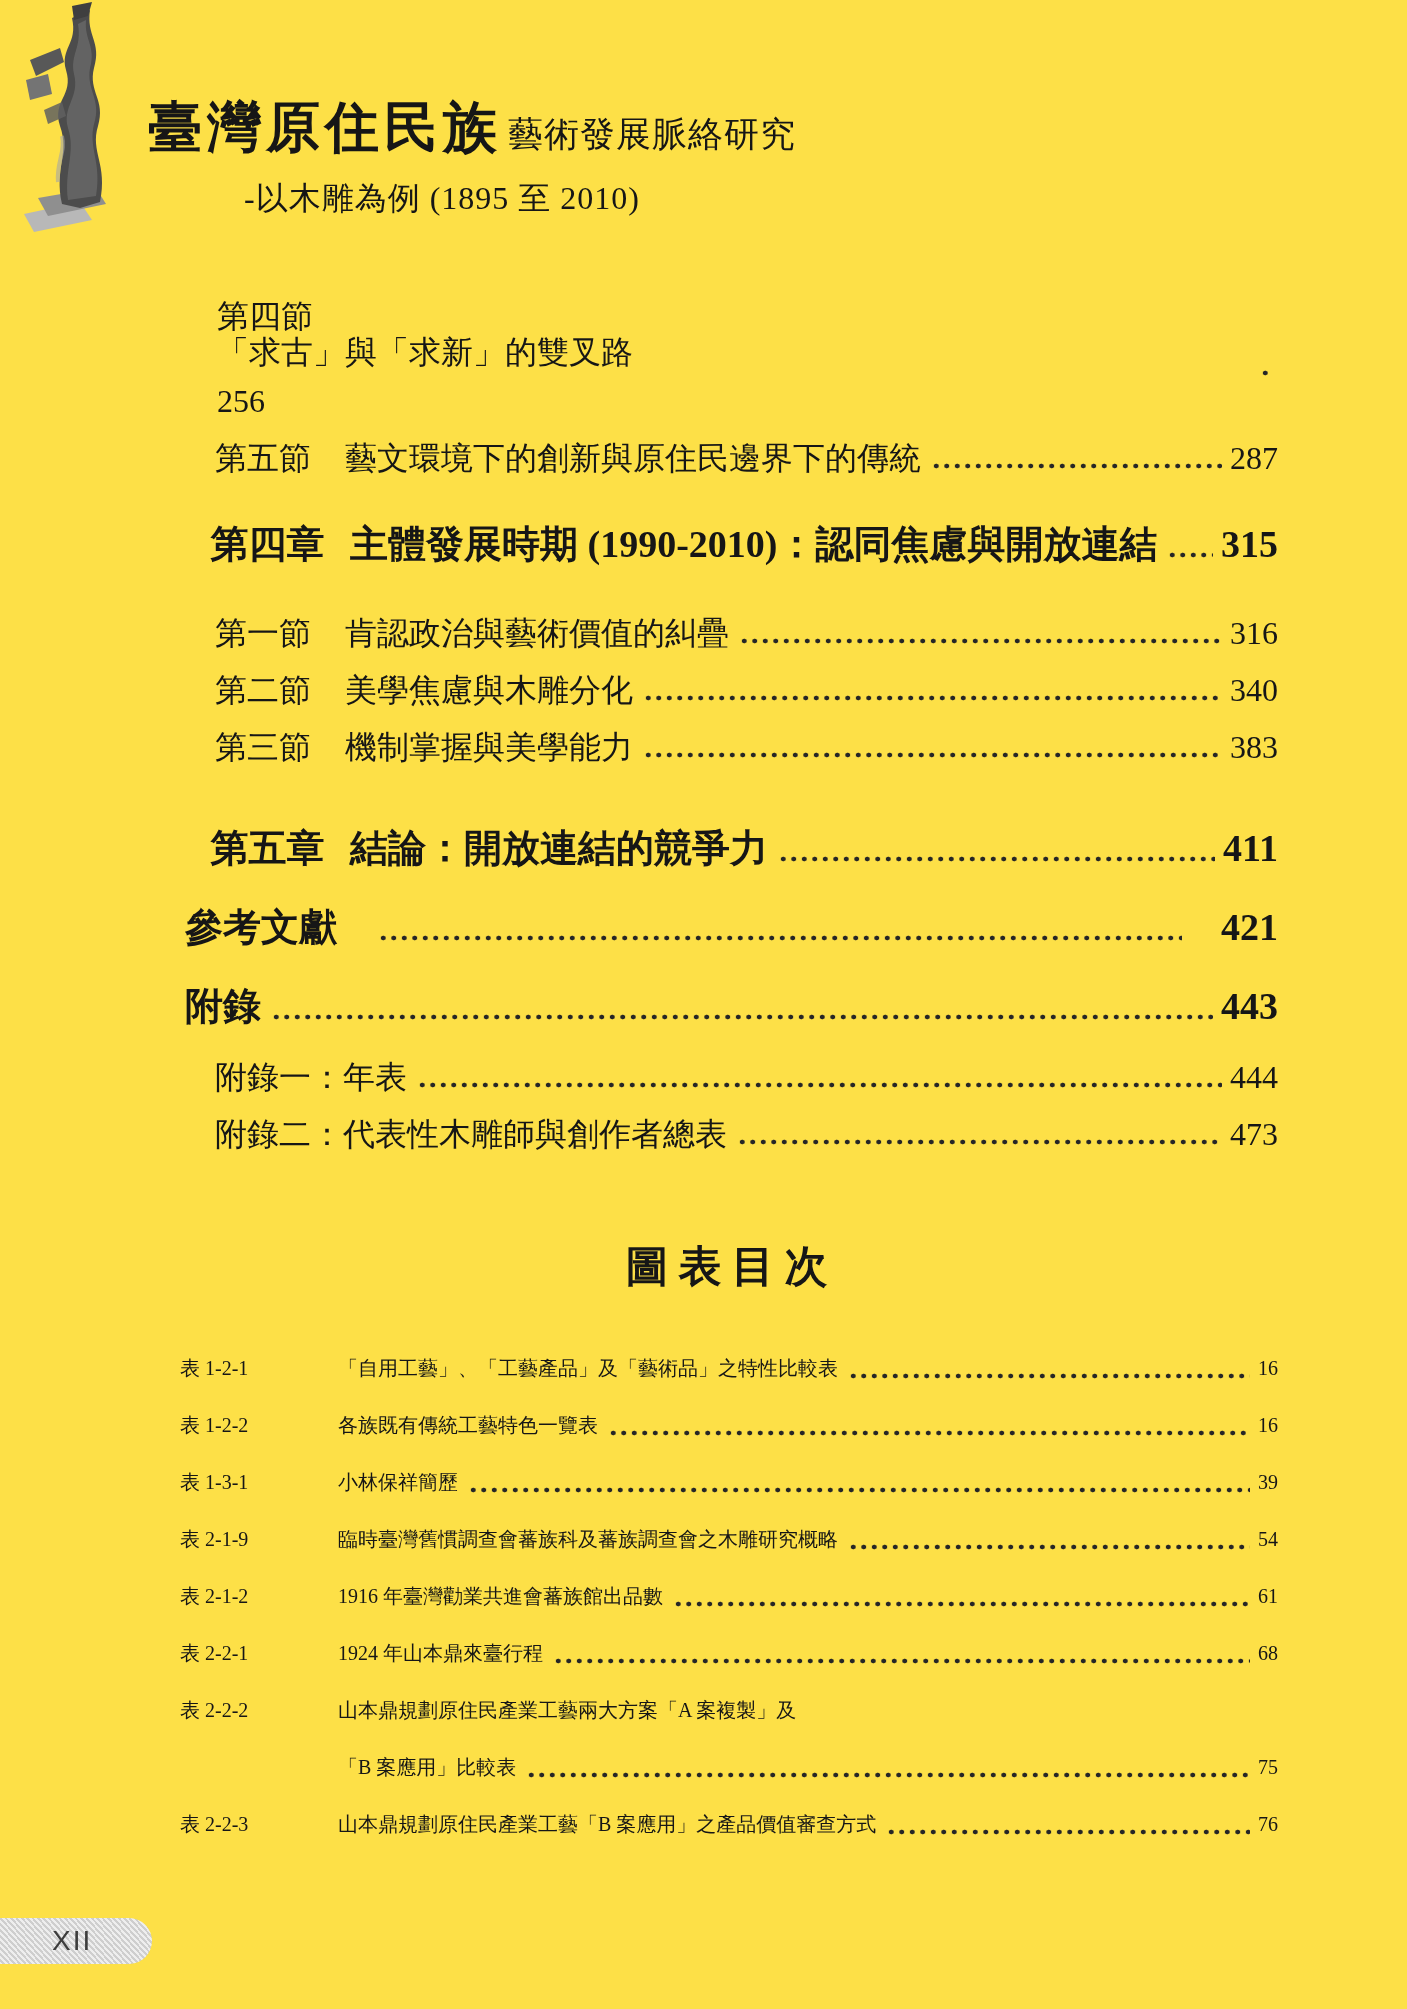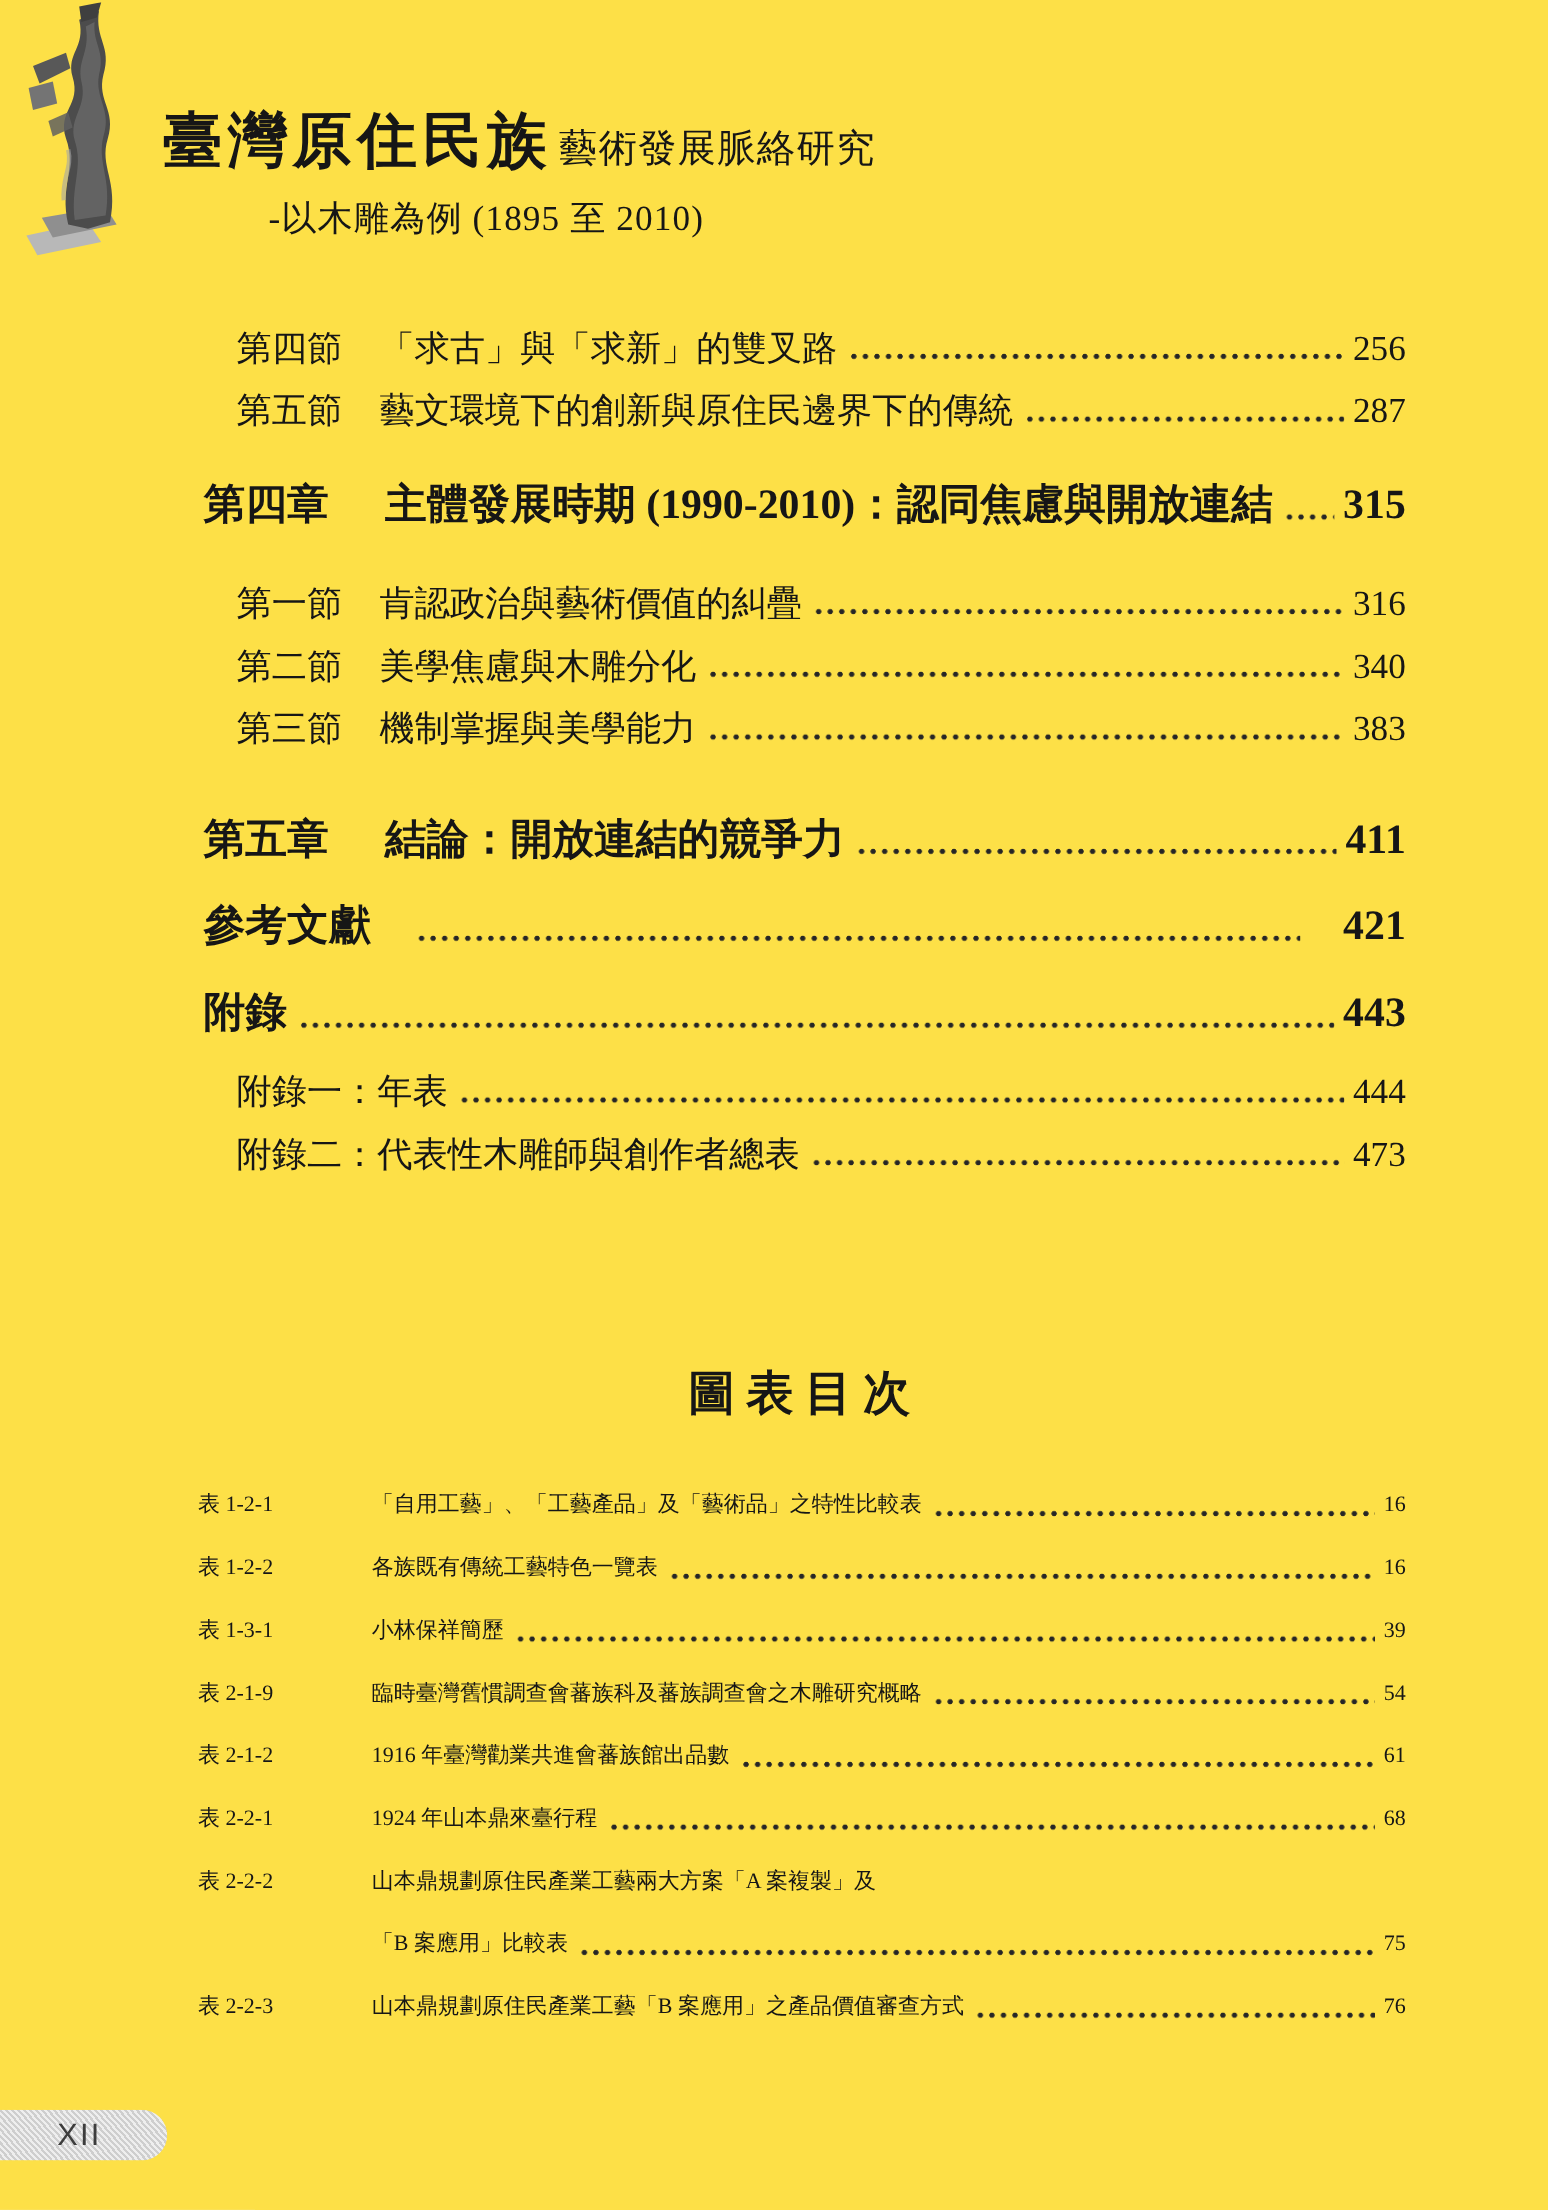--- a/index.html
+++ b/index.html
@@ -25,35 +25,35 @@
   .title-line2 { font-size:32px; margin-left:96px; margin-top:12px; letter-spacing:1px; }
 
   
   .toc-list { position:absolute; left:185px; right:129px; top:298px; }
   .row { display:flex; align-items:baseline; font-size:32px; line-height:36px; margin-top:21px; }
   .row.section { padding-left:30px; }
   .row.appendix { padding-left:30px; }
   .row .label { flex:none; }
   .row.section .label { width:130px; }
   .row.chapter { font-size:38px; line-height:46px; font-weight:700; }
-  .row.chapter .label { width:165px; }
+  .row.chapter .label { width:165px;text-align:center; }
   .row .title { white-space:nowrap; }
   .leader {
     flex:1 1 auto; height:6px; align-self:flex-end;
     margin:0 6px 7px 10px;
     background-image:radial-gradient(circle, #262626 2.1px, rgba(0,0,0,0) 2.7px);
     background-size:10.5px 6px;
     background-repeat:repeat-x;
     background-position:left center;
     min-width:12px;
   }
   .row.chapter .leader { margin-bottom:9px; }
   .page-no { flex:none; margin-left:2px; }
 
-  #toc-list .row:nth-child(1) { margin-top:0; }
+  #toc-list .row:nth-child(1) { margin-top:0;flex-direction:column; }
   #toc-list .row:nth-child(3) { margin-top:45px; }
   #toc-list .row:nth-child(4) { margin-top:48px; }
   #toc-list .row:nth-child(7) { margin-top:60px; }
   #toc-list .row:nth-child(8) { margin-top:33px;gap:31px; }
   #toc-list .row:nth-child(9) { margin-top:33px; }
   #toc-list .row:nth-child(10){ margin-top:30px; }
 
   
   .figures-heading {
     position:absolute; left:185px; right:129px; top:1238px;

